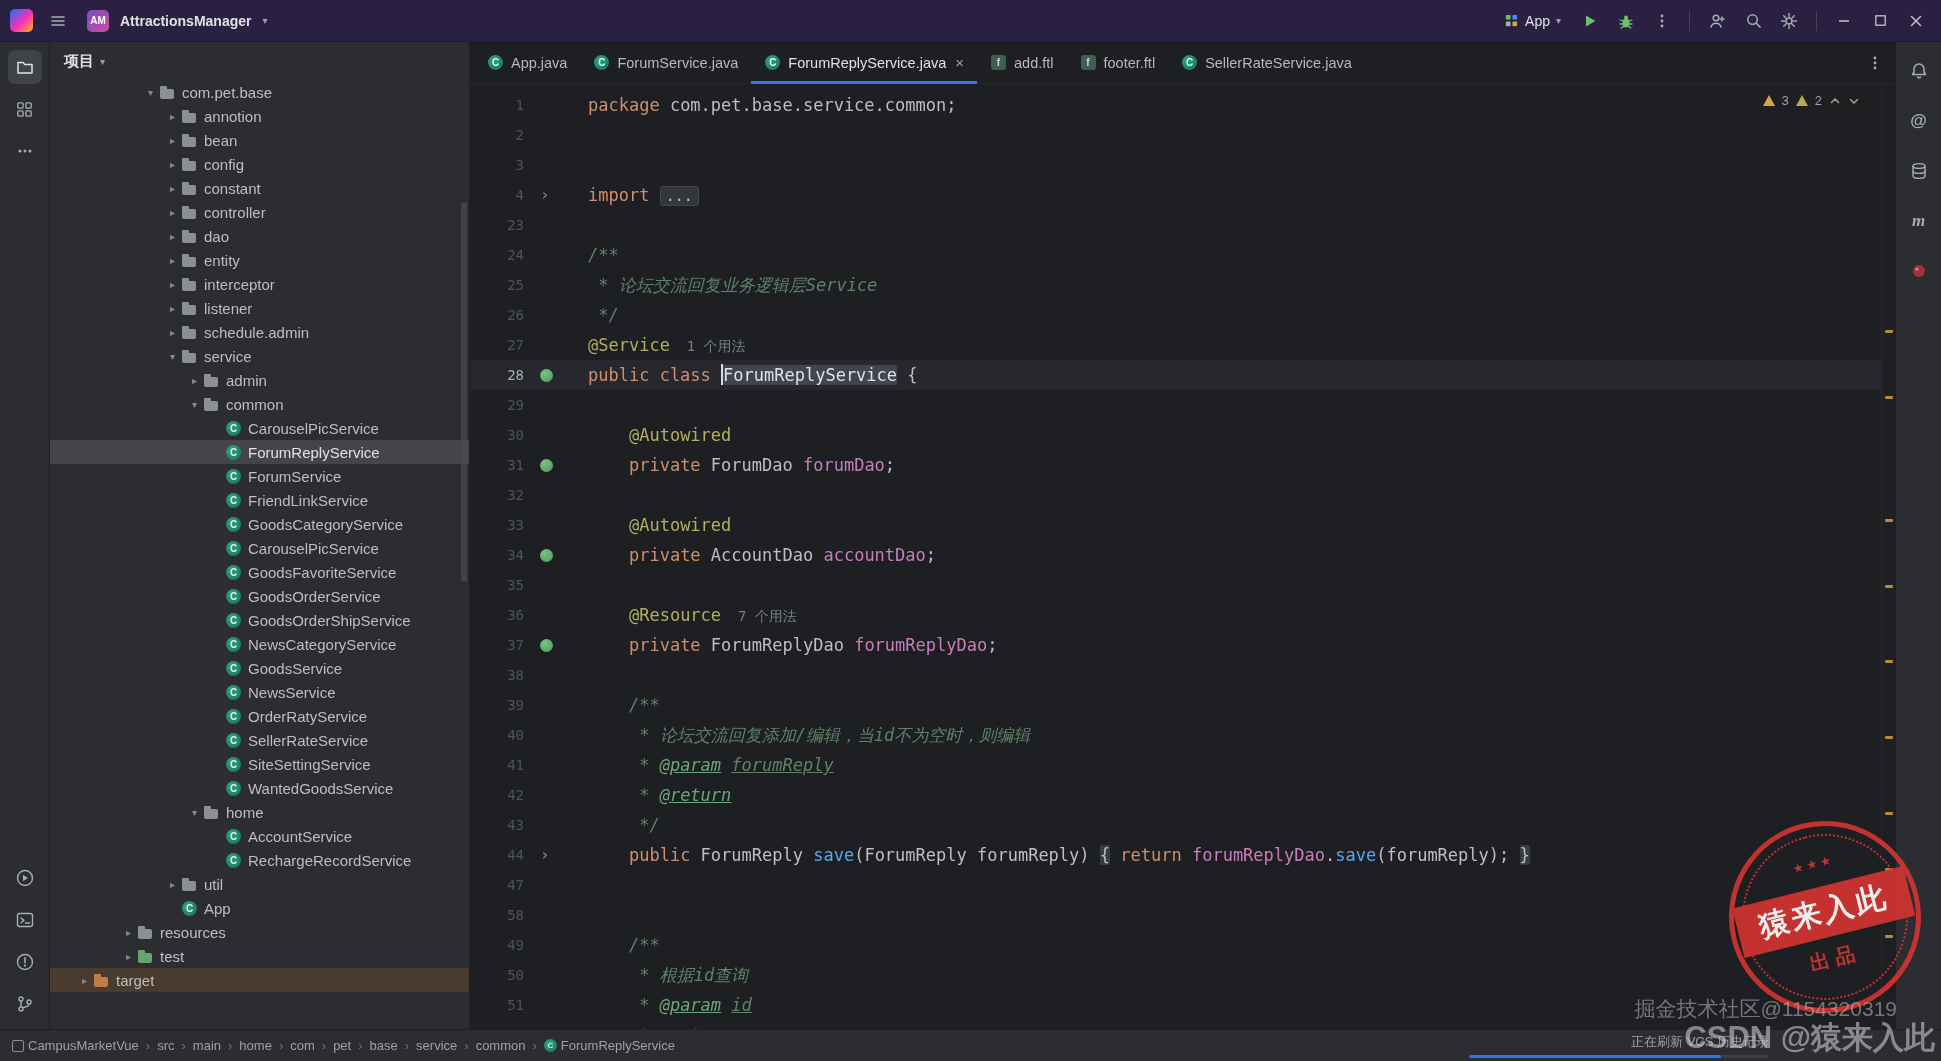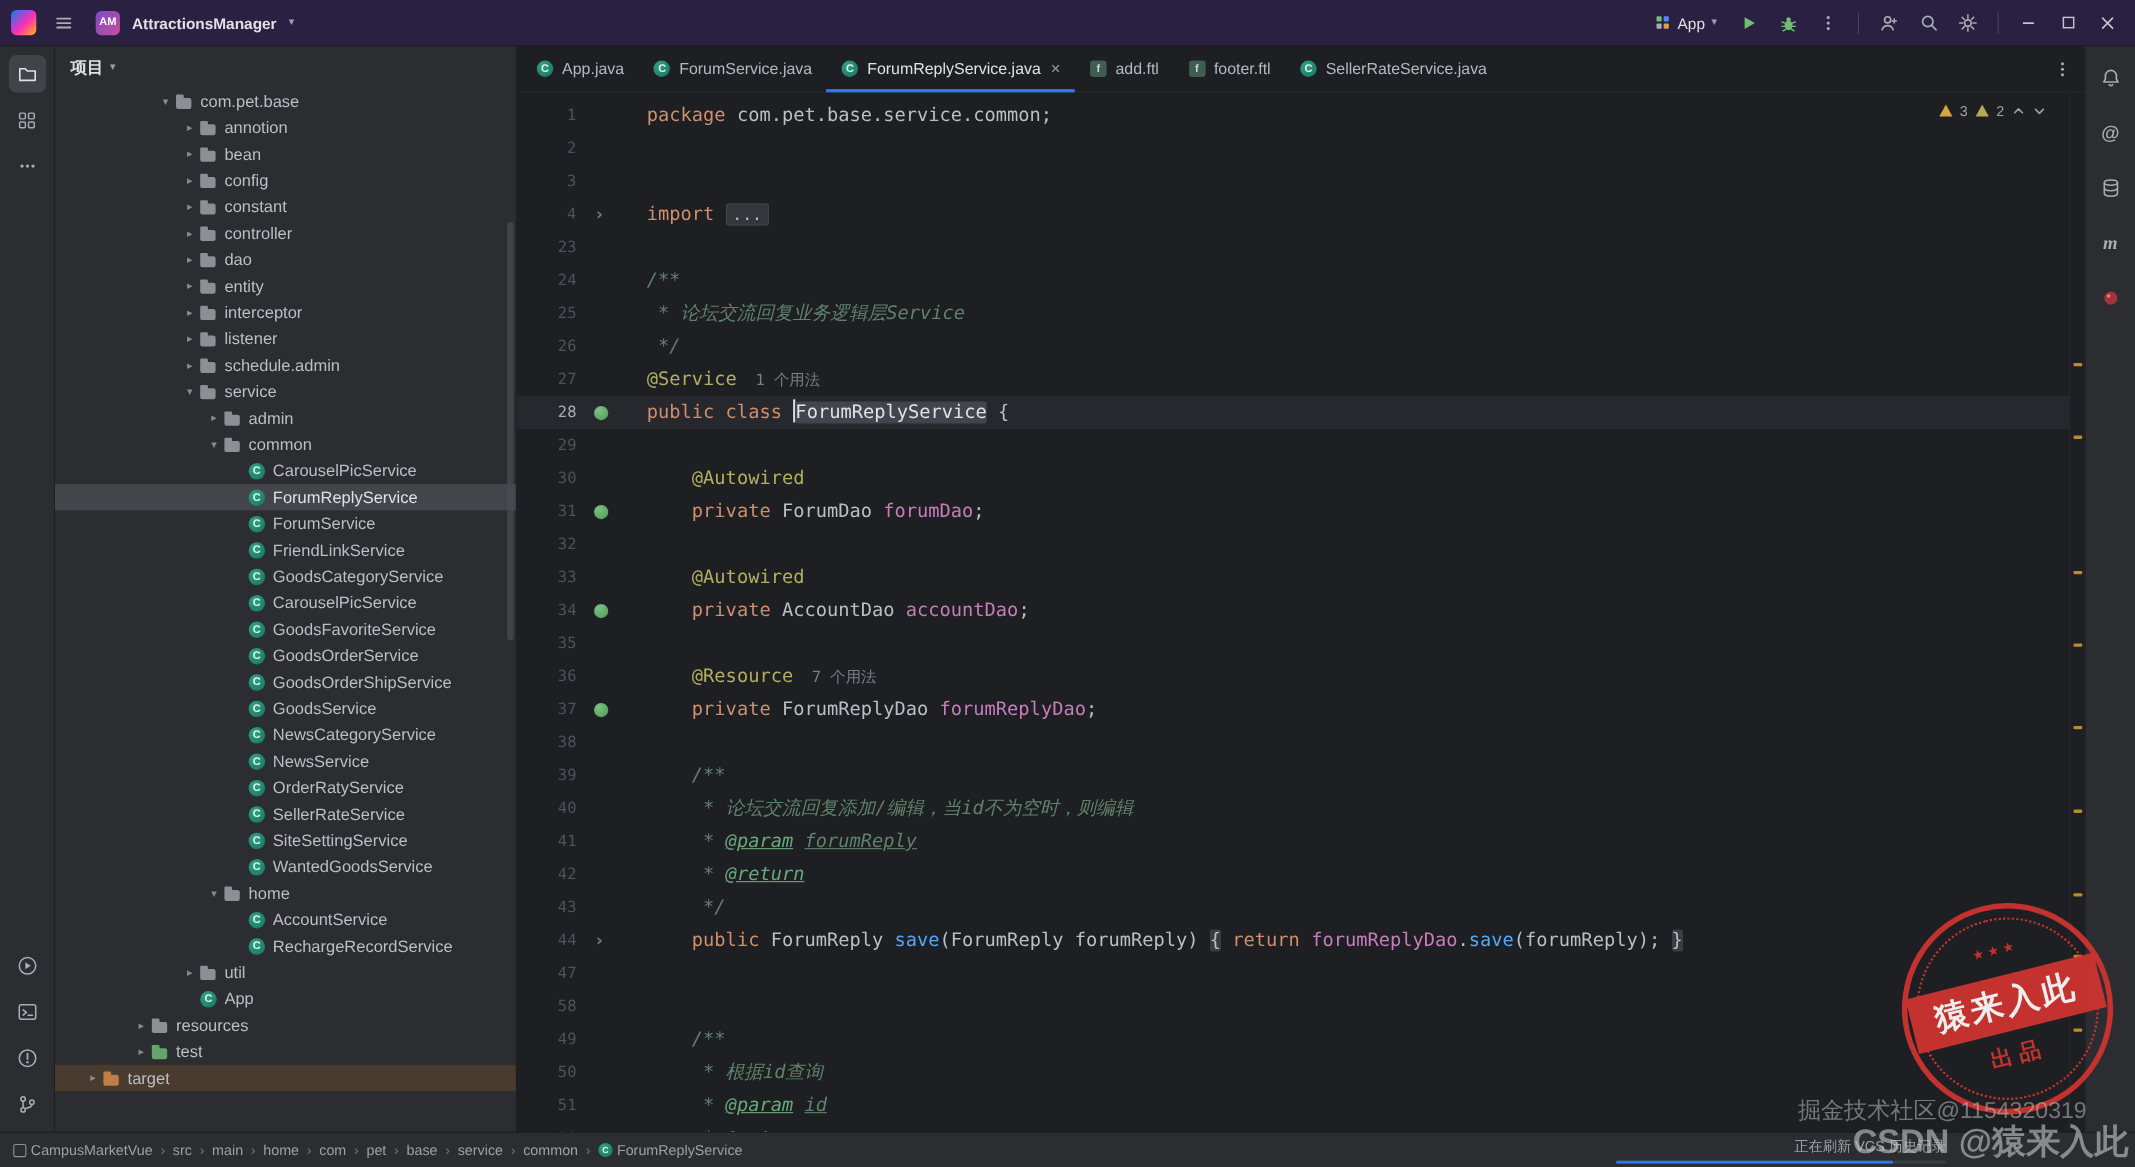--- a/index.html
+++ b/index.html
@@ -370,26 +370,26 @@
     <span class="tree-label">GoodsOrderService</span>
   </div>
           <div class="tree-row" style="padding-left: 158px;">
     <span class="chev"></span>
     <span class="icn icn-class"></span>
     <span class="tree-label">GoodsOrderShipService</span>
   </div>
           <div class="tree-row" style="padding-left: 158px;">
     <span class="chev"></span>
     <span class="icn icn-class"></span>
+    <span class="tree-label">NewsCategoryService</span>
+  </div>
+          <div class="tree-row" style="padding-left: 158px;">
+    <span class="chev"></span>
+    <span class="icn icn-class"></span>
     <span class="tree-label">GoodsService</span>
-  </div>
-          <div class="tree-row" style="padding-left: 158px;">
-    <span class="chev"></span>
-    <span class="icn icn-class"></span>
-    <span class="tree-label">NewsCategoryService</span>
   </div>
           <div class="tree-row" style="padding-left: 158px;">
     <span class="chev"></span>
     <span class="icn icn-class"></span>
     <span class="tree-label">NewsService</span>
   </div>
           <div class="tree-row" style="padding-left: 158px;">
     <span class="chev"></span>
     <span class="icn icn-class"></span>
     <span class="tree-label">OrderRatyService</span>

